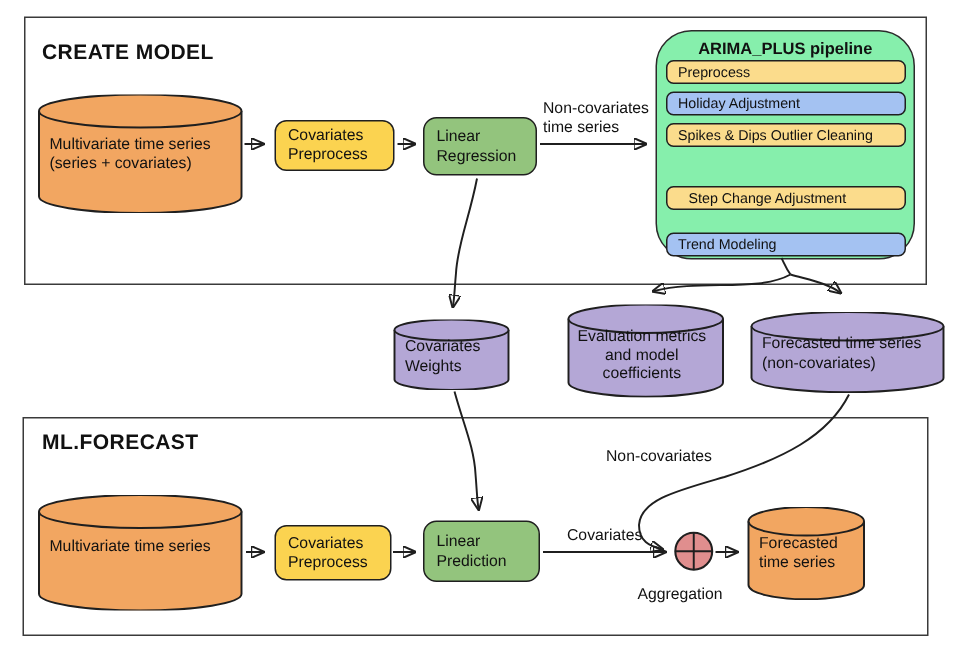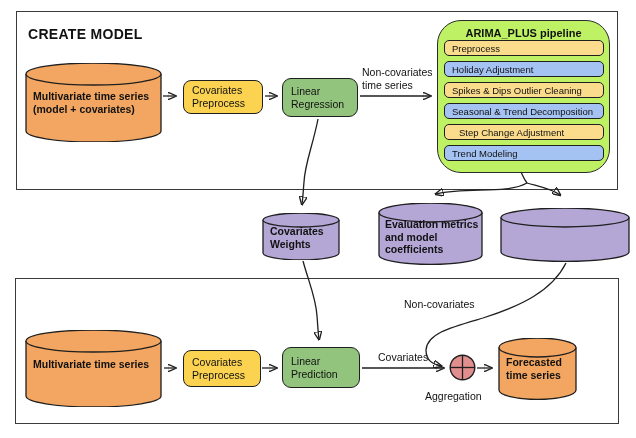--- a/index.html
+++ b/index.html
@@ -22,27 +22,27 @@
   }
   .node-box span{display:block;}
   .yellow-box{background:var(--yellow);border-radius:8px;}
   .green-box{background:var(--green);border-radius:9px;}
   .cyl{position:absolute;}
   .cyl svg{display:block;}
   .cyl .body{fill:inherit;}
   .cyl-label{
     position:absolute;font-size:10.5px;line-height:13px;white-space:nowrap;
   }
-  .cyl-label span{display:block;font-weight:bold;}
+  .cyl-label span{display:block;}
   .fill-orange .body,.fill-orange .lid{fill:var(--orange);}
   .fill-purple .body,.fill-purple .lid{fill:var(--purple);}
   .cyl path,.cyl ellipse{stroke:var(--stroke,#1f1f1f);stroke-width:1.3;}
   .pipeline-panel{
     position:absolute;left:437px;top:20px;width:173px;height:153px;
-    background:#bef264;border:1.4px solid #2b2b2b;border-radius:24px;box-sizing:border-box;
+    background:#86efac;border:1.4px solid #2b2b2b;border-radius:24px;box-sizing:border-box;
   }
   .pipeline-title{
     position:absolute;left:0;right:0;top:6px;text-align:center;
     font-size:11px;font-weight:700;
   }
   .pipeline-step{
     position:absolute;left:6px;width:160px;height:16px;
     border:1.2px solid var(--stroke,#1f1f1f);border-radius:5px;box-sizing:border-box;
     font-size:9.5px;line-height:13px;display:flex;align-items:center;padding-left:7px;
     white-space:nowrap;overflow:hidden;
@@ -59,29 +59,30 @@
 </style>
 </head>
 <body>
 
 <div class="canvas">
 
   <div class="section-box" style="left:16px;top:11px;width:600px;height:177px;"></div>
   <div class="section-box" style="left:15px;top:278px;width:602px;height:144px;"></div>
 
   <div class="section-title" style="left:28px;top:26px;">CREATE MODEL</div>
+  <div class="section-title" style="left:28px;top:286px;">ML.FORECAST</div>
 
   <div class="cyl fill-orange" style="left:25px;top:63px;width:137px;height:79px;">
     <svg width="137" height="79" viewBox="0 0 137 79">
       <path class="body" d="M1,11 V68 A67.5,11 0 0 0 136,68 V11"></path>
       <ellipse class="lid" cx="68.5" cy="11" rx="67.5" ry="11"></ellipse>
     </svg>
     <div class="cyl-label" style="left:8px;top:27px;">
       <span>Multivariate time series</span>
-      <span>(model + covariates)</span>
+      <span>(series + covariates)</span>
     </div>
   </div>
 
   <div class="node-box yellow-box" style="left:183px;top:80px;width:80px;height:34px;">
     <span>Covariates</span>
     <span>Preprocess</span>
   </div>
 
   <div class="node-box green-box" style="left:282px;top:78px;width:76px;height:39px;">
     <span>Linear</span>
@@ -91,53 +92,56 @@
   <div class="edge-label" style="left:362px;top:66px;">
     <span>Non-covariates</span>
     <span>time series</span>
   </div>
 
   <div class="pipeline-panel">
     <div class="pipeline-title">ARIMA_PLUS pipeline</div>
     <div class="pipeline-step step-yellow" style="top:19px;">Preprocess</div>
     <div class="pipeline-step step-blue" style="top:40px;">Holiday Adjustment</div>
     <div class="pipeline-step step-yellow" style="top:61px;">Spikes &amp; Dips Outlier Cleaning</div>
-    <div class="pipeline-step step-blue" style="top:82px;">Seasonal &amp; Trend Decomposition</div>
     <div class="pipeline-step step-yellow" style="top:103px;padding-left:14px;">Step Change Adjustment</div>
-    <div class="pipeline-step step-blue" style="top:124px;">Trend Modeling</div>
+    <div class="pipeline-step step-blue" style="top:134px;">Trend Modeling</div>
   </div>
 
   <div class="cyl fill-purple" style="left:262px;top:213px;width:78px;height:47px;">
     <svg width="78" height="47" viewBox="0 0 78 47">
       <path class="body" d="M1,7 V40 A38,7 0 0 0 77,40 V7"></path>
       <ellipse class="lid" cx="39" cy="7" rx="38" ry="7"></ellipse>
     </svg>
     <div class="cyl-label" style="left:8px;top:12px;">
       <span>Covariates</span>
       <span>Weights</span>
     </div>
   </div>
 
-  <div class="cyl fill-purple" style="left:378px;top:203px;width:105px;height:62px;">
+  <div class="cyl fill-purple" style="left:378px;top:203px;width:105px;height:62px;text-align:center;">
     <svg width="105" height="62" viewBox="0 0 105 62">
       <path class="body" d="M1,9.5 V52 A51.5,9.5 0 0 0 104,52 V9.5"></path>
       <ellipse class="lid" cx="52.5" cy="9.5" rx="51.5" ry="9.5"></ellipse>
     </svg>
     <div class="cyl-label" style="left:7px;top:15px;line-height:12.5px;">
       <span>Evaluation metrics</span>
       <span>and model</span>
       <span>coefficients</span>
     </div>
   </div>
 
   <div class="cyl fill-purple" style="left:500px;top:208px;width:130px;height:54px;">
     <svg width="130" height="54" viewBox="0 0 130 54">
       <path class="body" d="M1,9.5 V44 A64,9.5 0 0 0 129,44 V9.5"></path>
       <ellipse class="lid" cx="65" cy="9.5" rx="64" ry="9.5"></ellipse>
     </svg>
+    <div class="cyl-label" style="left:8px;top:15px;">
+      <span>Forecasted time series</span>
+      <span>(non-covariates)</span>
+    </div>
   </div>
 
   <div class="cyl fill-orange" style="left:25px;top:330px;width:137px;height:77px;">
     <svg width="137" height="77" viewBox="0 0 137 77">
       <path class="body" d="M1,11 V66 A67.5,11 0 0 0 136,66 V11"></path>
       <ellipse class="lid" cx="68.5" cy="11" rx="67.5" ry="11"></ellipse>
     </svg>
     <div class="cyl-label" style="left:8px;top:28px;">
       <span>Multivariate time series</span>
     </div>

